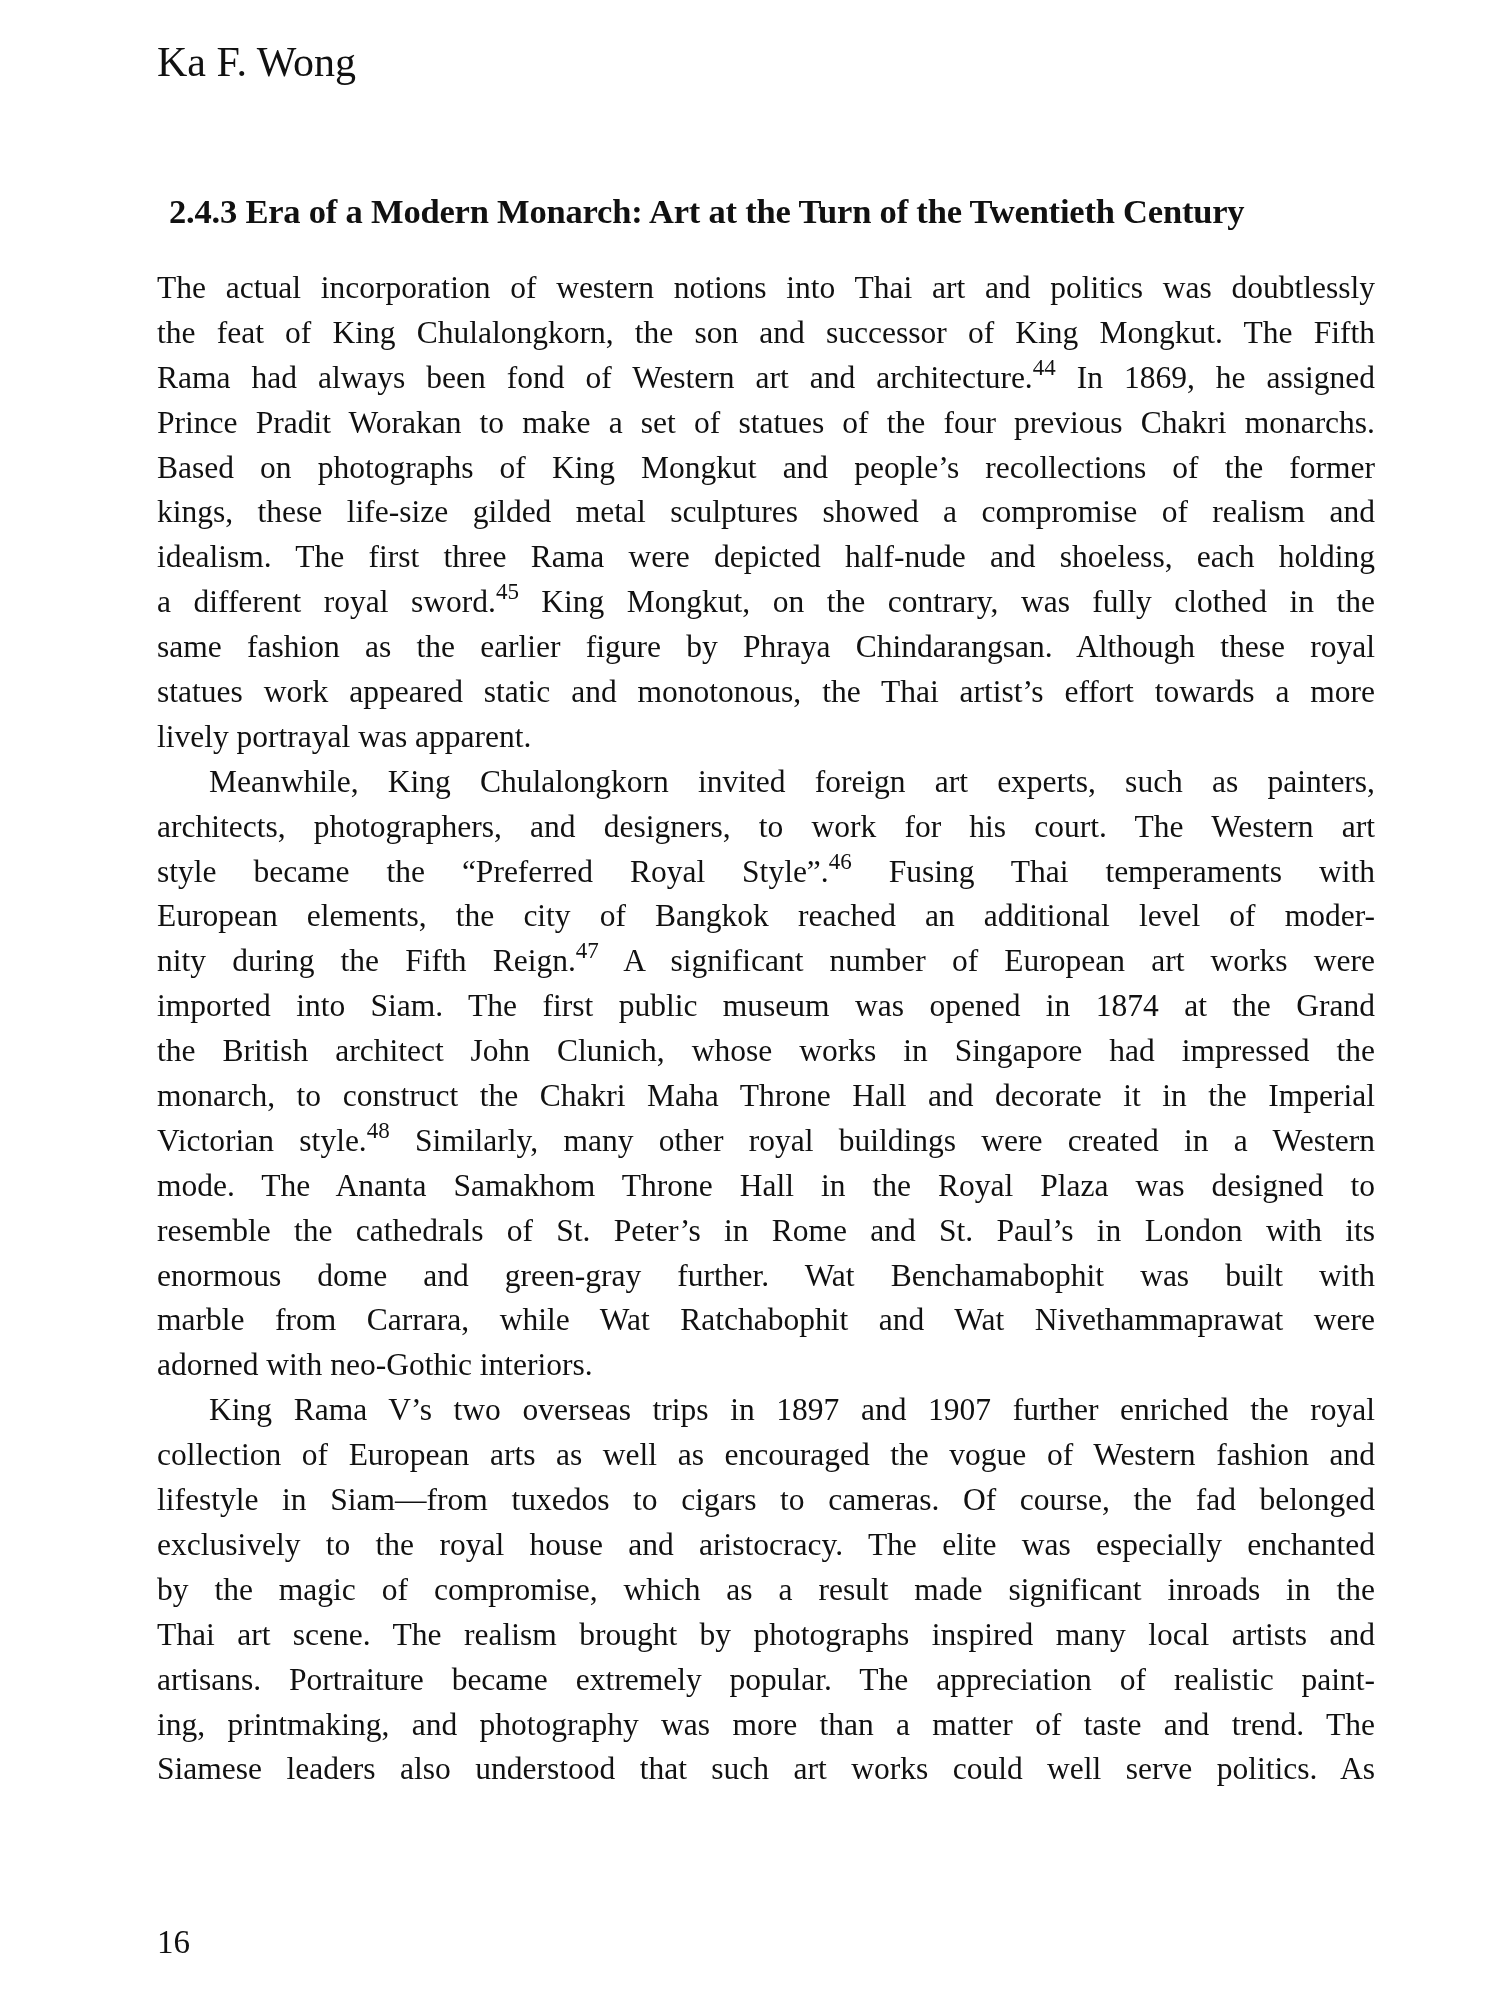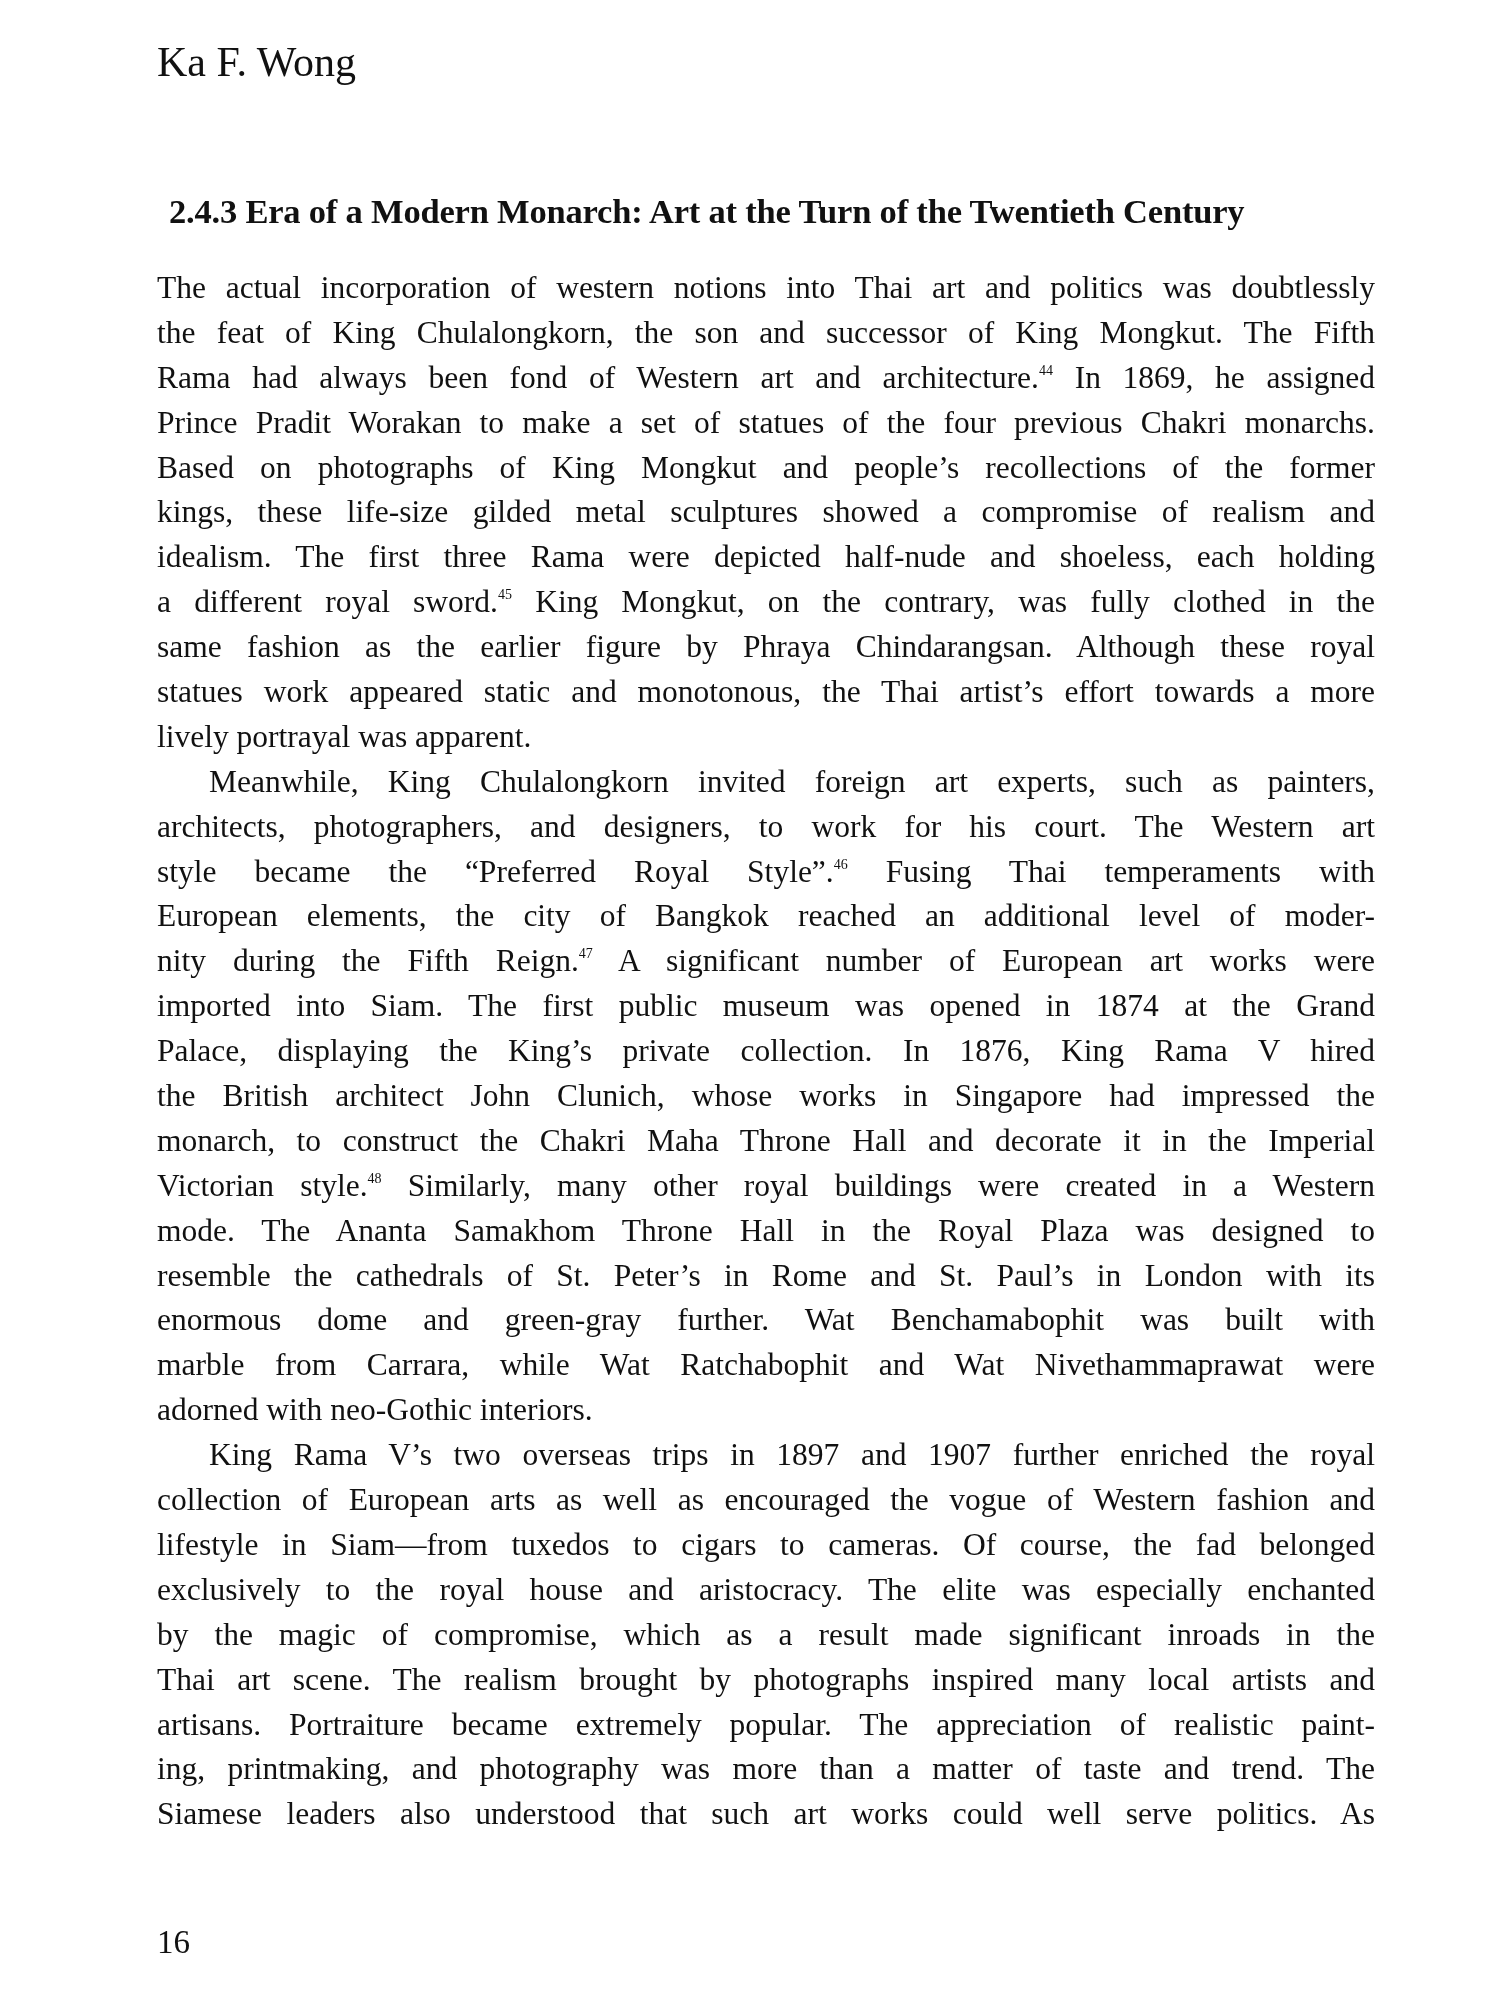--- a/index.html
+++ b/index.html
@@ -3,21 +3,21 @@
 <meta charset="utf-8">
 <style>
   html, body { margin: 0; padding: 0; background: #ffffff; }
   body { width: 1500px; height: 2000px; position: relative; overflow: hidden; color: #111111; font-family: "Liberation Serif", serif; }
   .running-head { position: absolute; left: 157px; top: 42px; font-size: 42px; line-height: 40px; }
   .section-heading { position: absolute; left: 157px; top: 178px; font-size: 34.5px; font-weight: bold; line-height: 42px; white-space: nowrap; letter-spacing: -0.2px; }
   .body-text { position: absolute; left: 157px; top: 266px; width: 1218px; }
   .line { display: block; font-size: 31.5px; line-height: 44.9px; height: 44.9px; white-space: nowrap; text-align: justify; text-align-last: justify; }
   .line.last { text-align-last: left; }
   .line.indent { padding-left: 52px; }
-  sup { font-size: 14px; line-height: 0; vertical-align: 13px; margin-top: 12px; }
+  sup { font-size: 23px; line-height: 0; vertical-align: 13px; margin-top: 12px; }
   .page-number { position: absolute; left: 157px; top: 1922px; font-size: 33px; line-height: 40px; text-align: center; }
 </style>
 </head>
 <body>
 
 <div class="running-head">Ka F. Wong</div>
 <h2 class="section-heading" style="margin:12px">2.4.3 Era of a Modern Monarch: Art at the Turn of the Twentieth Century</h2>
 <div class="body-text" id="body-text">
     <div>
       <span class="line"><span>The actual incorporation of western notions into Thai art and politics was doubtlessly</span></span>
@@ -32,21 +32,20 @@
       <span class="line"><span>statues work appeared static and monotonous, the Thai artist’s effort towards a more</span></span>
       <span class="line last"><span>lively portrayal was apparent.</span></span>
     </div>
     <div>
       <span class="line indent"><span>Meanwhile, King Chulalongkorn invited foreign art experts, such as painters,</span></span>
       <span class="line"><span>architects, photographers, and designers, to work for his court. The Western art</span></span>
       <span class="line"><span>style became the “Preferred Royal Style”.</span><sup>46</sup><span> Fusing Thai temperaments with</span></span>
       <span class="line"><span>European elements, the city of Bangkok reached an additional level of moder-</span></span>
       <span class="line"><span>nity during the Fifth Reign.</span><sup>47</sup><span> A significant number of European art works were</span></span>
       <span class="line"><span>imported into Siam. The first public museum was opened in 1874 at the Grand</span></span>
-      <span class="line"><span>Palace, displaying the King’s private collection. In 1876, King Rama V hired</span></span>
       <span class="line"><span>the British architect John Clunich, whose works in Singapore had impressed the</span></span>
       <span class="line"><span>monarch, to construct the Chakri Maha Throne Hall and decorate it in the Imperial</span></span>
       <span class="line"><span>Victorian style.</span><sup>48</sup><span> Similarly, many other royal buildings were created in a Western</span></span>
       <span class="line"><span>mode. The Ananta Samakhom Throne Hall in the Royal Plaza was designed to</span></span>
       <span class="line"><span>resemble the cathedrals of St. Peter’s in Rome and St. Paul’s in London with its</span></span>
       <span class="line"><span>enormous dome and green-gray further. Wat Benchamabophit was built with</span></span>
       <span class="line"><span>marble from Carrara, while Wat Ratchabophit and Wat Nivethammaprawat were</span></span>
       <span class="line last"><span>adorned with neo-Gothic interiors.</span></span>
     </div>
     <div>

